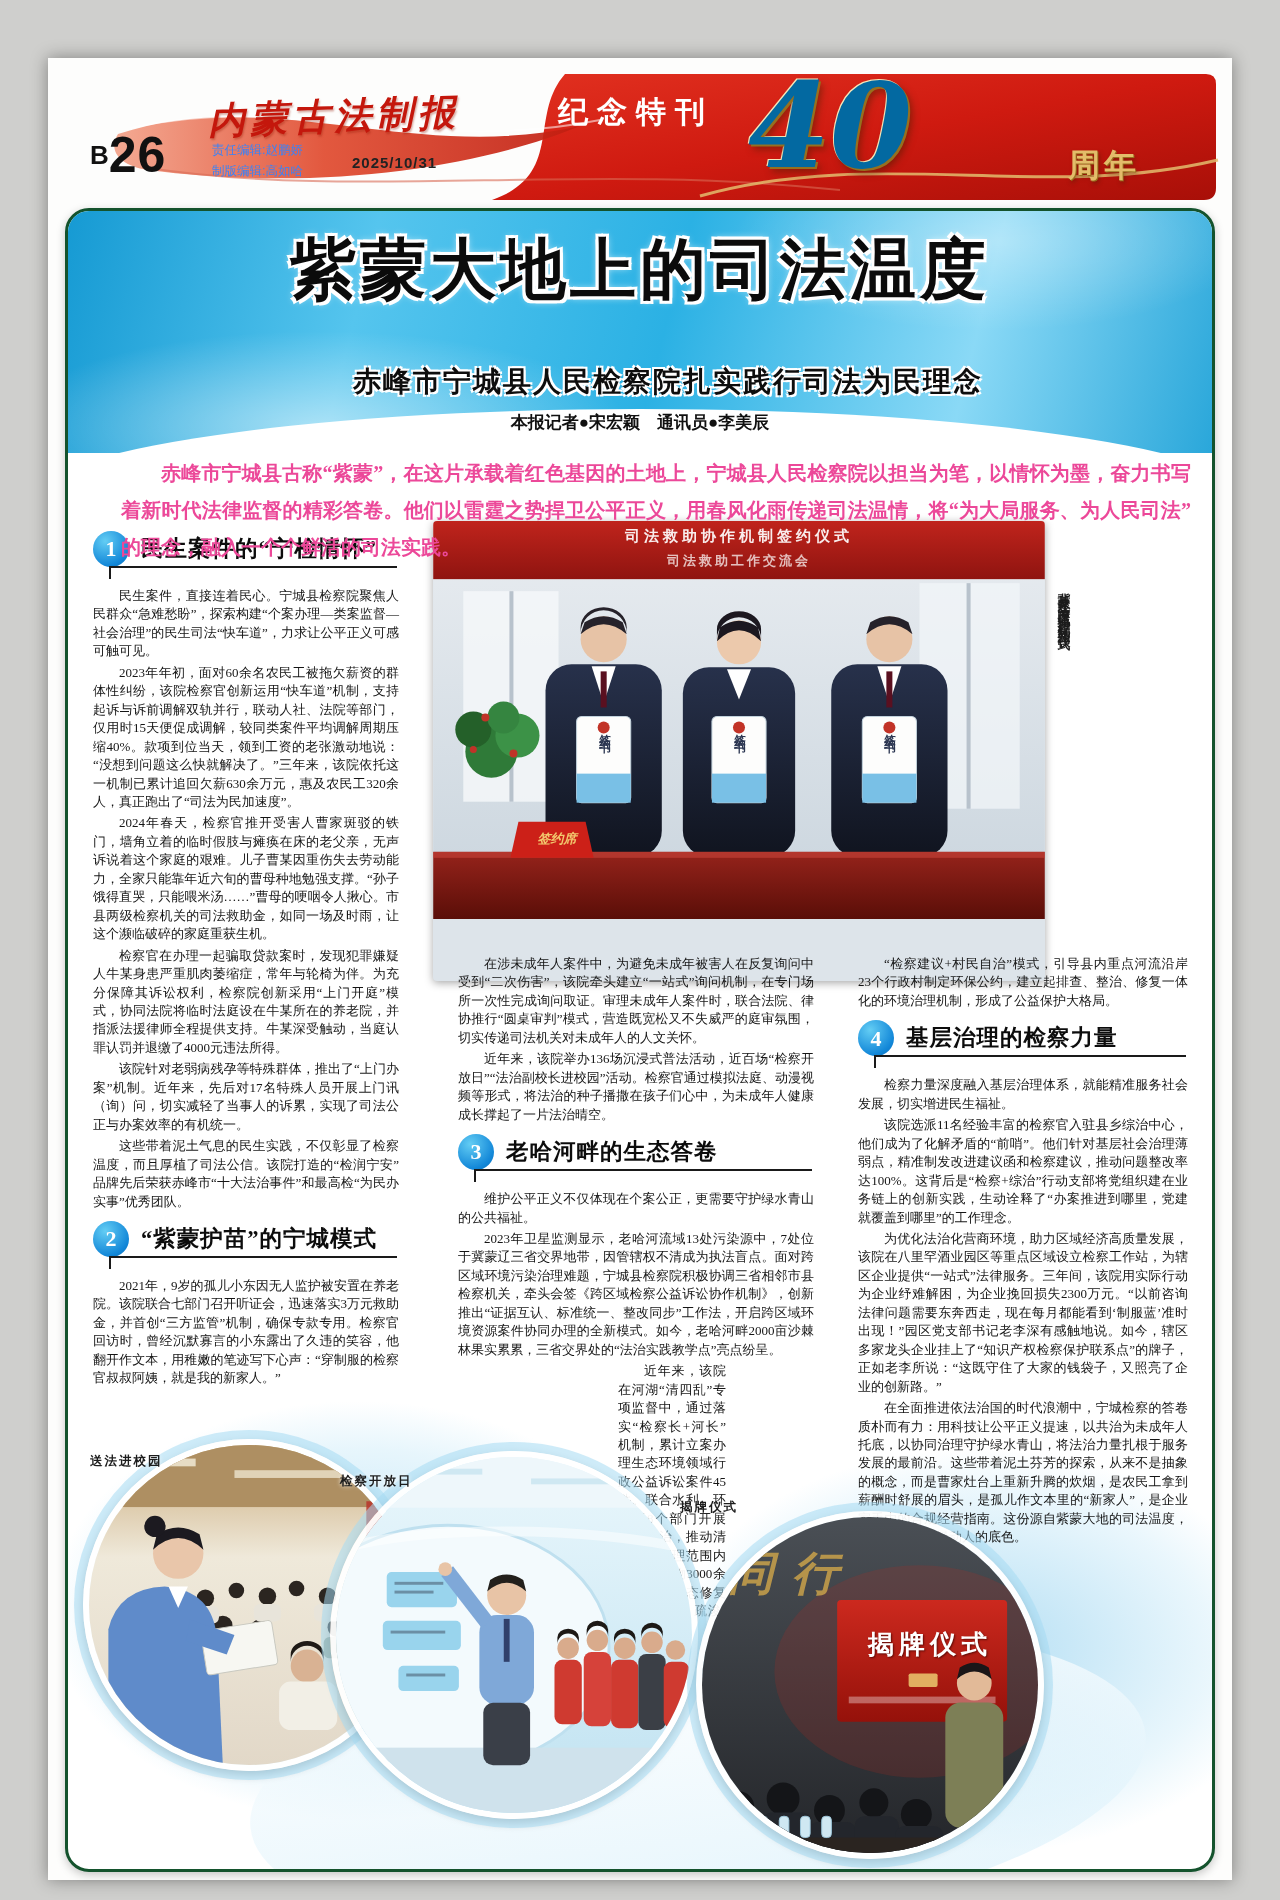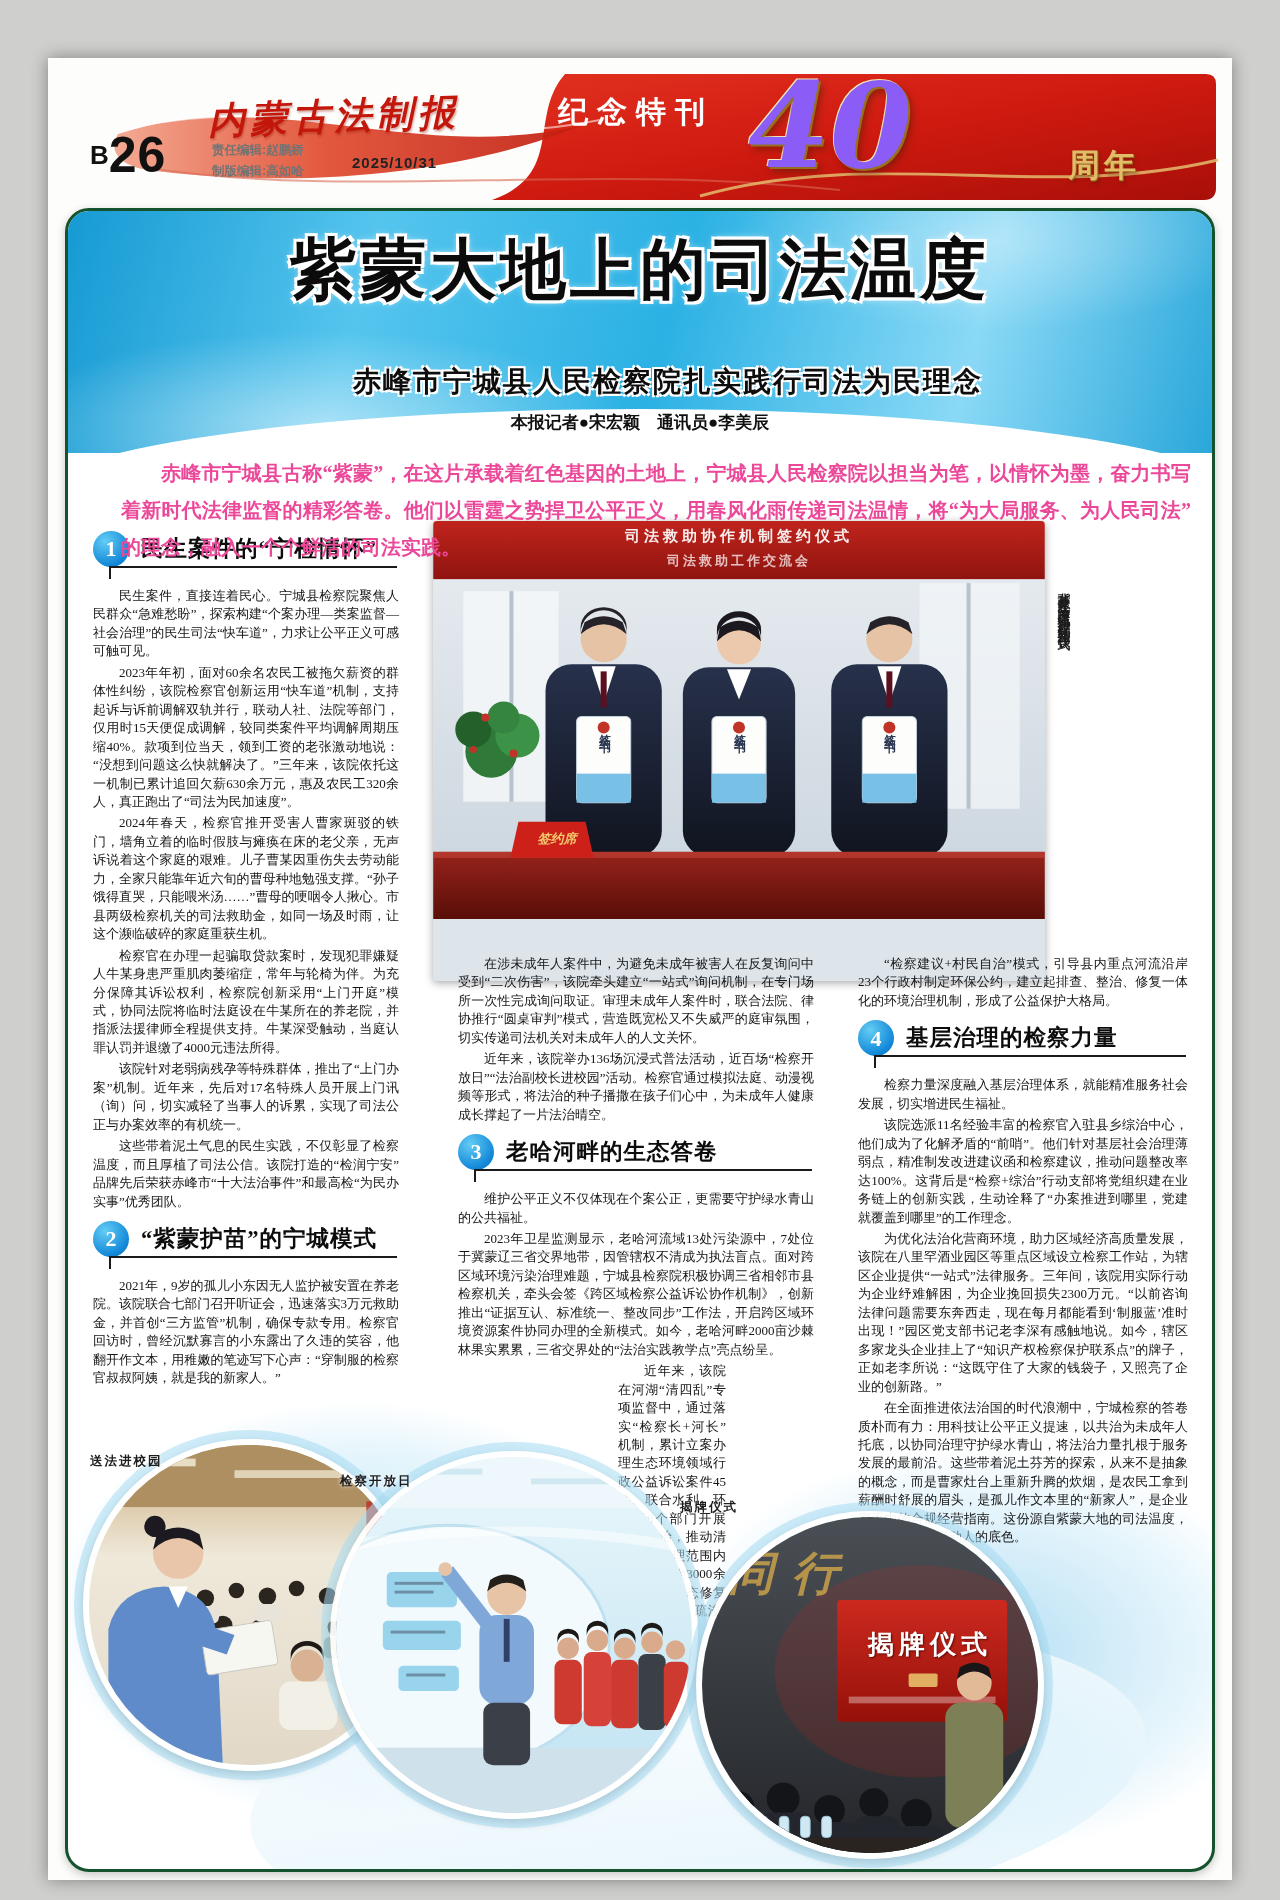--- a/index.html
+++ b/index.html
@@ -11,25 +11,25 @@
 
   
   .hdr { position:absolute; left:12px; top:10px; width:1160px; height:134px; }
   .hdr svg { position:absolute; left:0; top:0; }
   .masthead { position:absolute; left:148px; top:24px; font-family:"DejaVu Serif","Liberation Serif",serif;
               font-weight:bold; font-style:italic; font-size:37px; letter-spacing:5px; color:#c4170c;
               text-shadow:1px 2px 2px rgba(150,30,10,.35); transform:rotate(-2deg); }
   .edition { position:absolute; left:30px; top:58px; color:#111; }
   .edition .b { font-size:26px; font-weight:bold; vertical-align:8px; }
   .edition .n { font-size:50px; font-weight:bold; letter-spacing:1px; }
-  .editors { position:absolute; left:152px; top:72px; font-size:12.5px; line-height:1.7; color:#737373; font-weight:bold; }
+  .editors { position:absolute; left:152px; top:72px; font-size:12.5px; line-height:1.7; color:#3b82f6; font-weight:normal; }
   .pub-date { position:absolute; left:292px; top:86px; font-size:15px; color:#222; font-weight:600; letter-spacing:1px; }
   .special { position:absolute; left:498px; top:24px; color:#fff; font-size:30px; font-weight:900; letter-spacing:9px; }
   .anniv40 { position:absolute; left:688px; top:-12px; font-family:"DejaVu Serif","Liberation Serif",serif;
-             font-style:italic; font-weight:900; font-size:118px; color:#8b5cf6;
+             font-style:italic; font-weight:900; font-size:118px; color:#0369a1;
              text-shadow:2px 2px 0 #96701f, 4px 5px 7px rgba(70,30,0,.5), -1px -1px 0 #f8ebbc; }
   .anniv-suffix { position:absolute; left:1008px; top:76px; font-family:"DejaVu Serif","Liberation Serif",serif;
              font-weight:900; font-size:32px; color:#e3bc6a; letter-spacing:4px;
              text-shadow:1px 1px 0 #96701f, 2px 3px 4px rgba(70,30,0,.5); }
 
   
   .panel { position:absolute; left:17px; top:150px; width:1150px; height:1664px;
            background:#ffffff; border:3px solid #14532d; border-radius:24px; overflow:hidden;
            box-shadow:0 3px 10px rgba(0,0,0,.22); }
   .banner { position:absolute; left:0; top:0; width:100%; height:242px;

